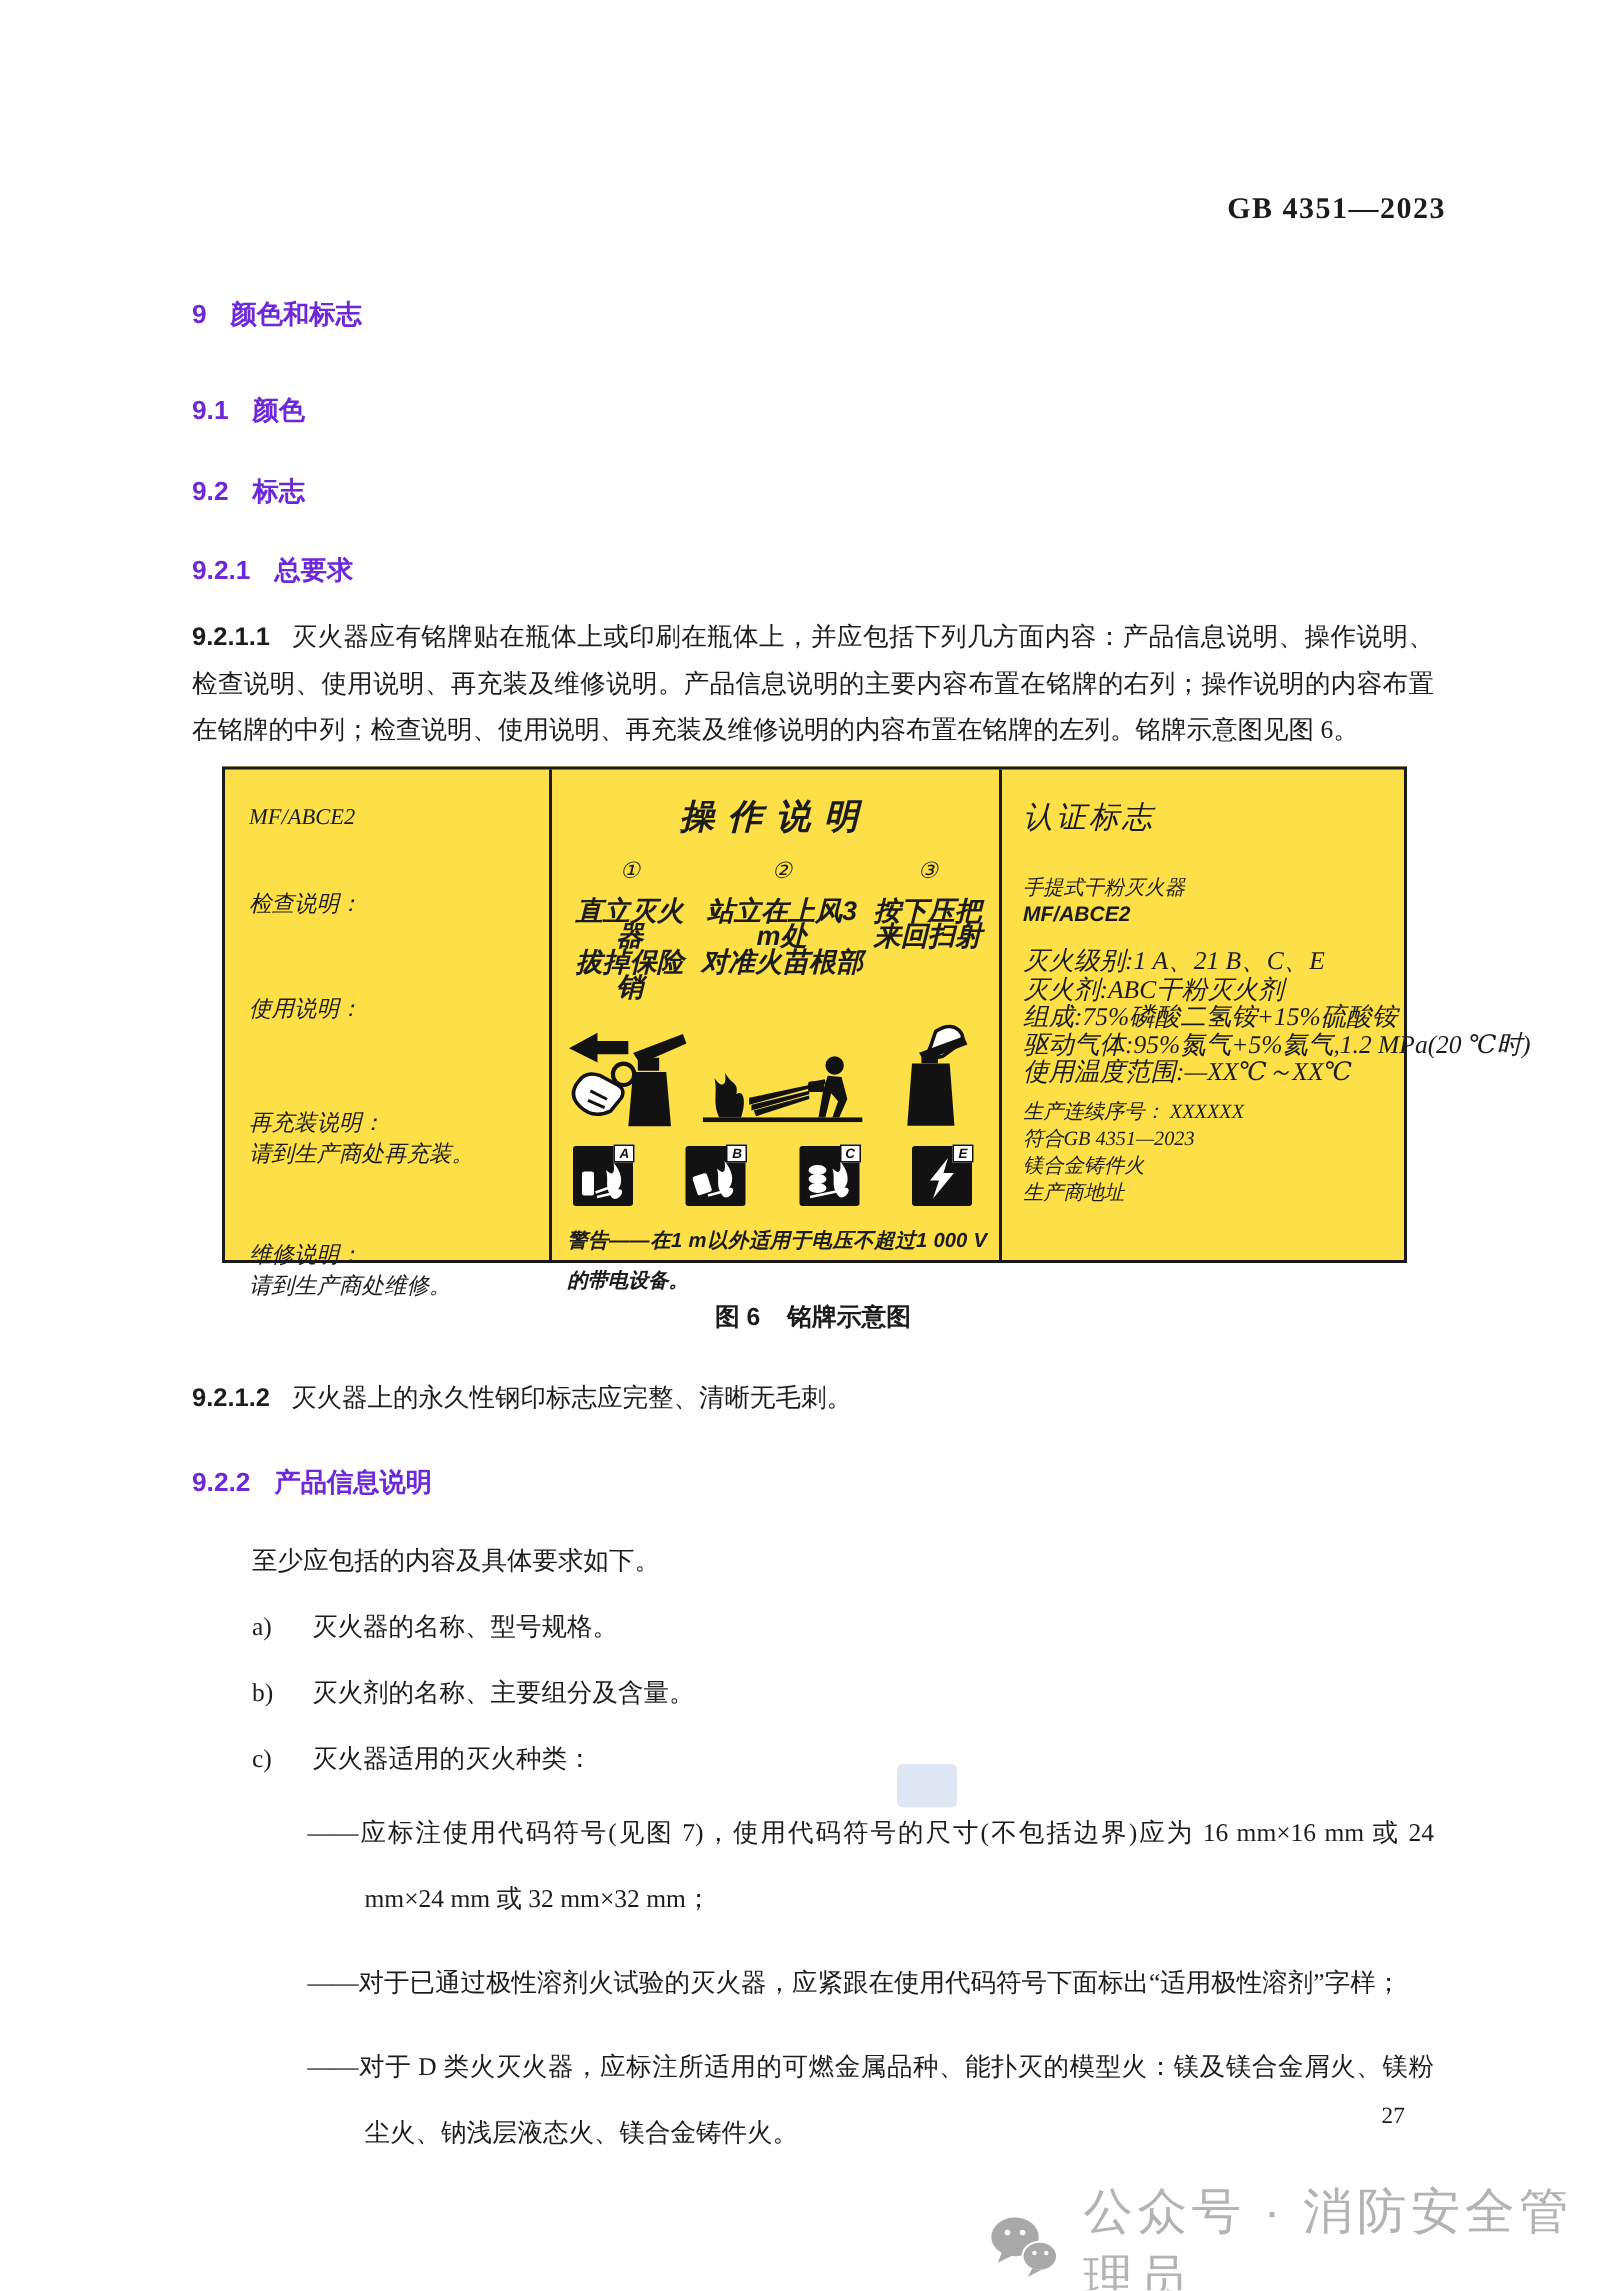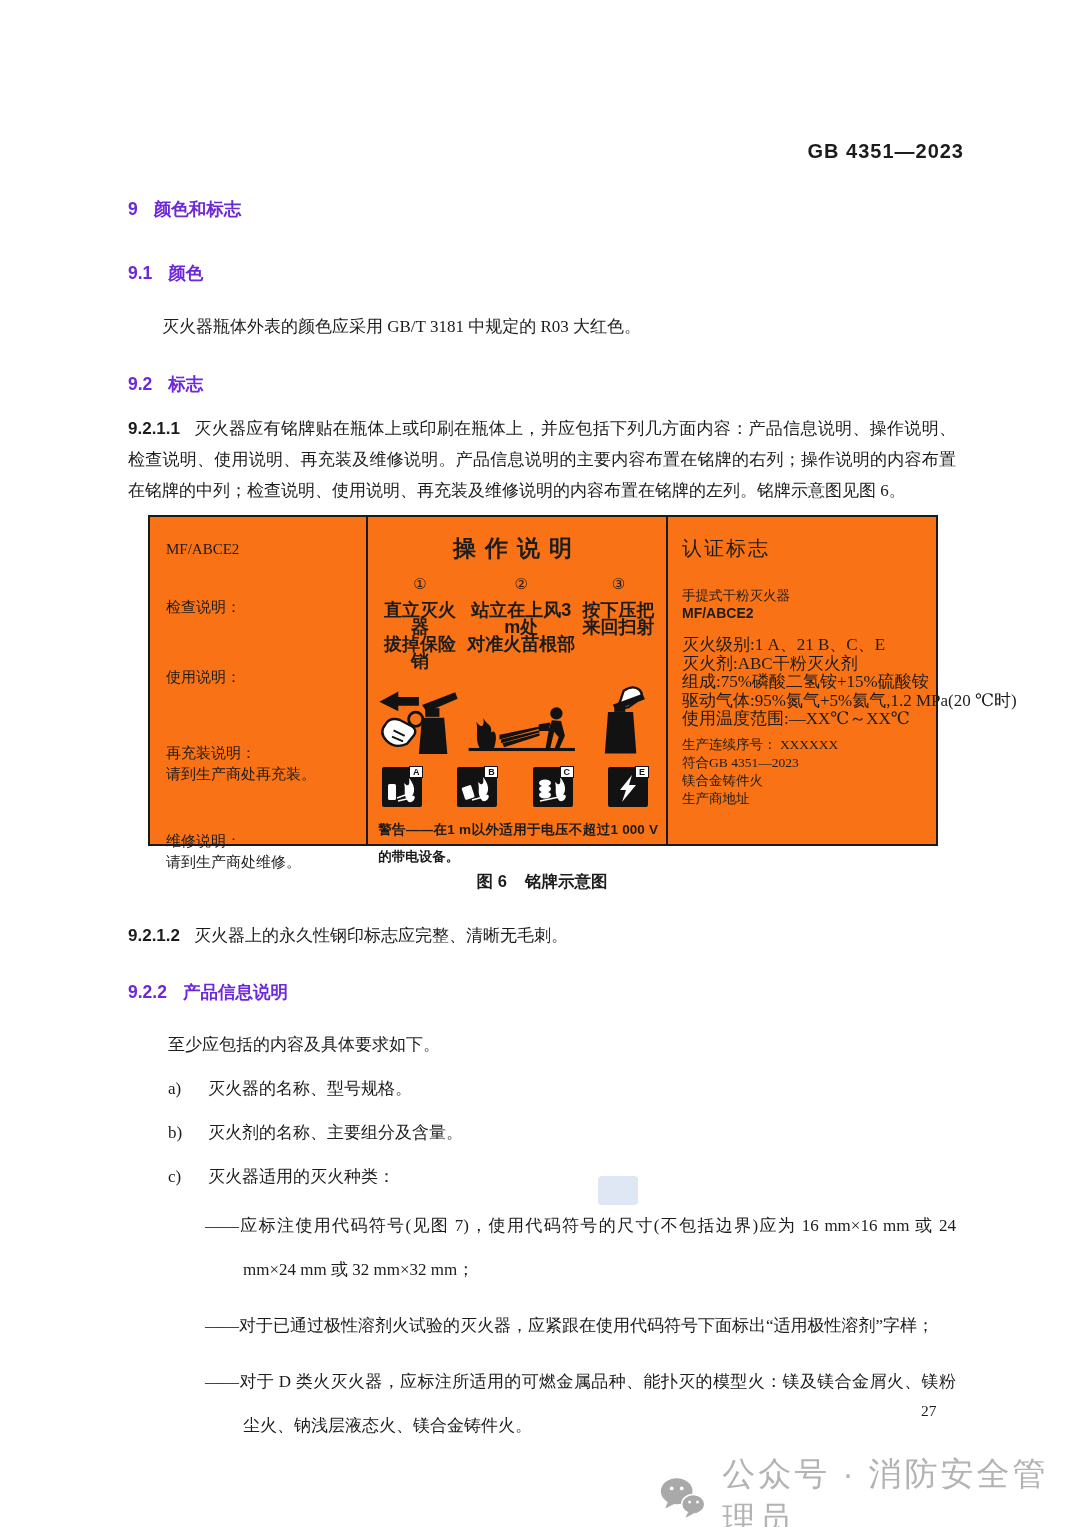--- a/index.html
+++ b/index.html
@@ -4,23 +4,23 @@
 <style>
   * { margin:0; padding:0; box-sizing:border-box; }
   html,body { background:#ffffff; }
   .page {
     position:relative; width:1080px; height:1527px; margin:0 auto;
     background:#ffffff; color:#1c1c1c; overflow:hidden;
     font-family:"Liberation Serif","DejaVu Serif",serif;
   }
 
   .doc-header {
-    position:absolute; top:140px; right:116px;
+    position:absolute; top:128px; right:116px;
     font-weight:bold; font-size:20px; letter-spacing:1px;
-    font-family:Liberation Sans, sans-serif;
+    font-family:Liberation Serif, serif;
   }
 
   .content { position:absolute; left:128px; top:0; width:828px; }
 
   .h-lvl { font-family:"Liberation Sans","DejaVu Sans",sans-serif; font-weight:bold; font-size:17.5px; color:#6d28d9; }
   .h-lvl .num { display:inline-block; margin-right:16px; font-family:"Liberation Sans","DejaVu Sans",sans-serif; }
   .h9    { margin-top:197px; }
   .h91   { margin-top:40px; }
   .h92   { margin-top:30px; }
   .h921  { margin-top:29px; }
@@ -28,21 +28,21 @@
 
   .body-p { font-size:17px; line-height:31px; color:#1c1c1c; }
   .p-91   { margin-top:26px; text-indent:2em; }
   .p-9211 { margin-top:17px; text-align:justify; }
   .p-9212 { margin-top:27px; }
   .clause-num { font-family:"Liberation Sans","DejaVu Sans",sans-serif; font-weight:bold; margin-right:14px; }
 
   
   .fig-box {
     margin-top:9px; margin-left:20px; width:790px; height:331px;
-    border:2px solid #1a1a1a; display:flex; background:#f97316;
+    border:2px solid #1a1a1a; display:flex; background:#fde047;font-style:italic;
   }
   .fig-col-left  { width:217px; padding:22px 14px 0 16px; font-size:15px; line-height:21px; }
   .fig-col-mid   { width:303px; border-left:2px solid #1a1a1a; border-right:2px solid #1a1a1a; padding:10px 8px 0 8px; }
   .fig-col-right { width:268px; padding:18px 8px 0 14px; }
 
   .fl-model { margin-bottom:37px; }
   .fl-check { margin-bottom:49px; }
   .fl-usage { margin-bottom:55px; }
   .fl-refill{ margin-bottom:46px; }
 
@@ -107,26 +107,28 @@
   <div class="content">
 
     <div class="h-lvl h9">
       <span class="num">9</span><span>颜色和标志</span>
     </div>
 
     <div class="h-lvl h91">
       <span class="num">9.1</span><span>颜色</span>
     </div>
 
-    <p class="body-p p-91">灭火器瓶体外表的颜色应采用 GB/T 3181 中规定的 R03 大红色。</p>
 
     <div class="h-lvl h92">
       <span class="num">9.2</span><span>标志</span>
     </div>
 
+    <div class="h-lvl h921">
+      <span class="num">9.2.1</span><span>总要求</span>
+    </div>
 
     <p class="body-p p-9211">
       <span class="clause-num">9.2.1.1</span><span>灭火器应有铭牌贴在瓶体上或印刷在瓶体上，并应包括下列几方面内容：产品信息说明、操作说明、检查说明、使用说明、再充装及维修说明。产品信息说明的主要内容布置在铭牌的右列；操作说明的内容布置在铭牌的中列；检查说明、使用说明、再充装及维修说明的内容布置在铭牌的左列。铭牌示意图见图 6。</span>
     </p>
 
     <div class="fig-box">
 
       <div class="fig-col-left">
         <div class="fl-model">MF/ABCE2</div>
         <div class="fl-check">检查说明：</div>

